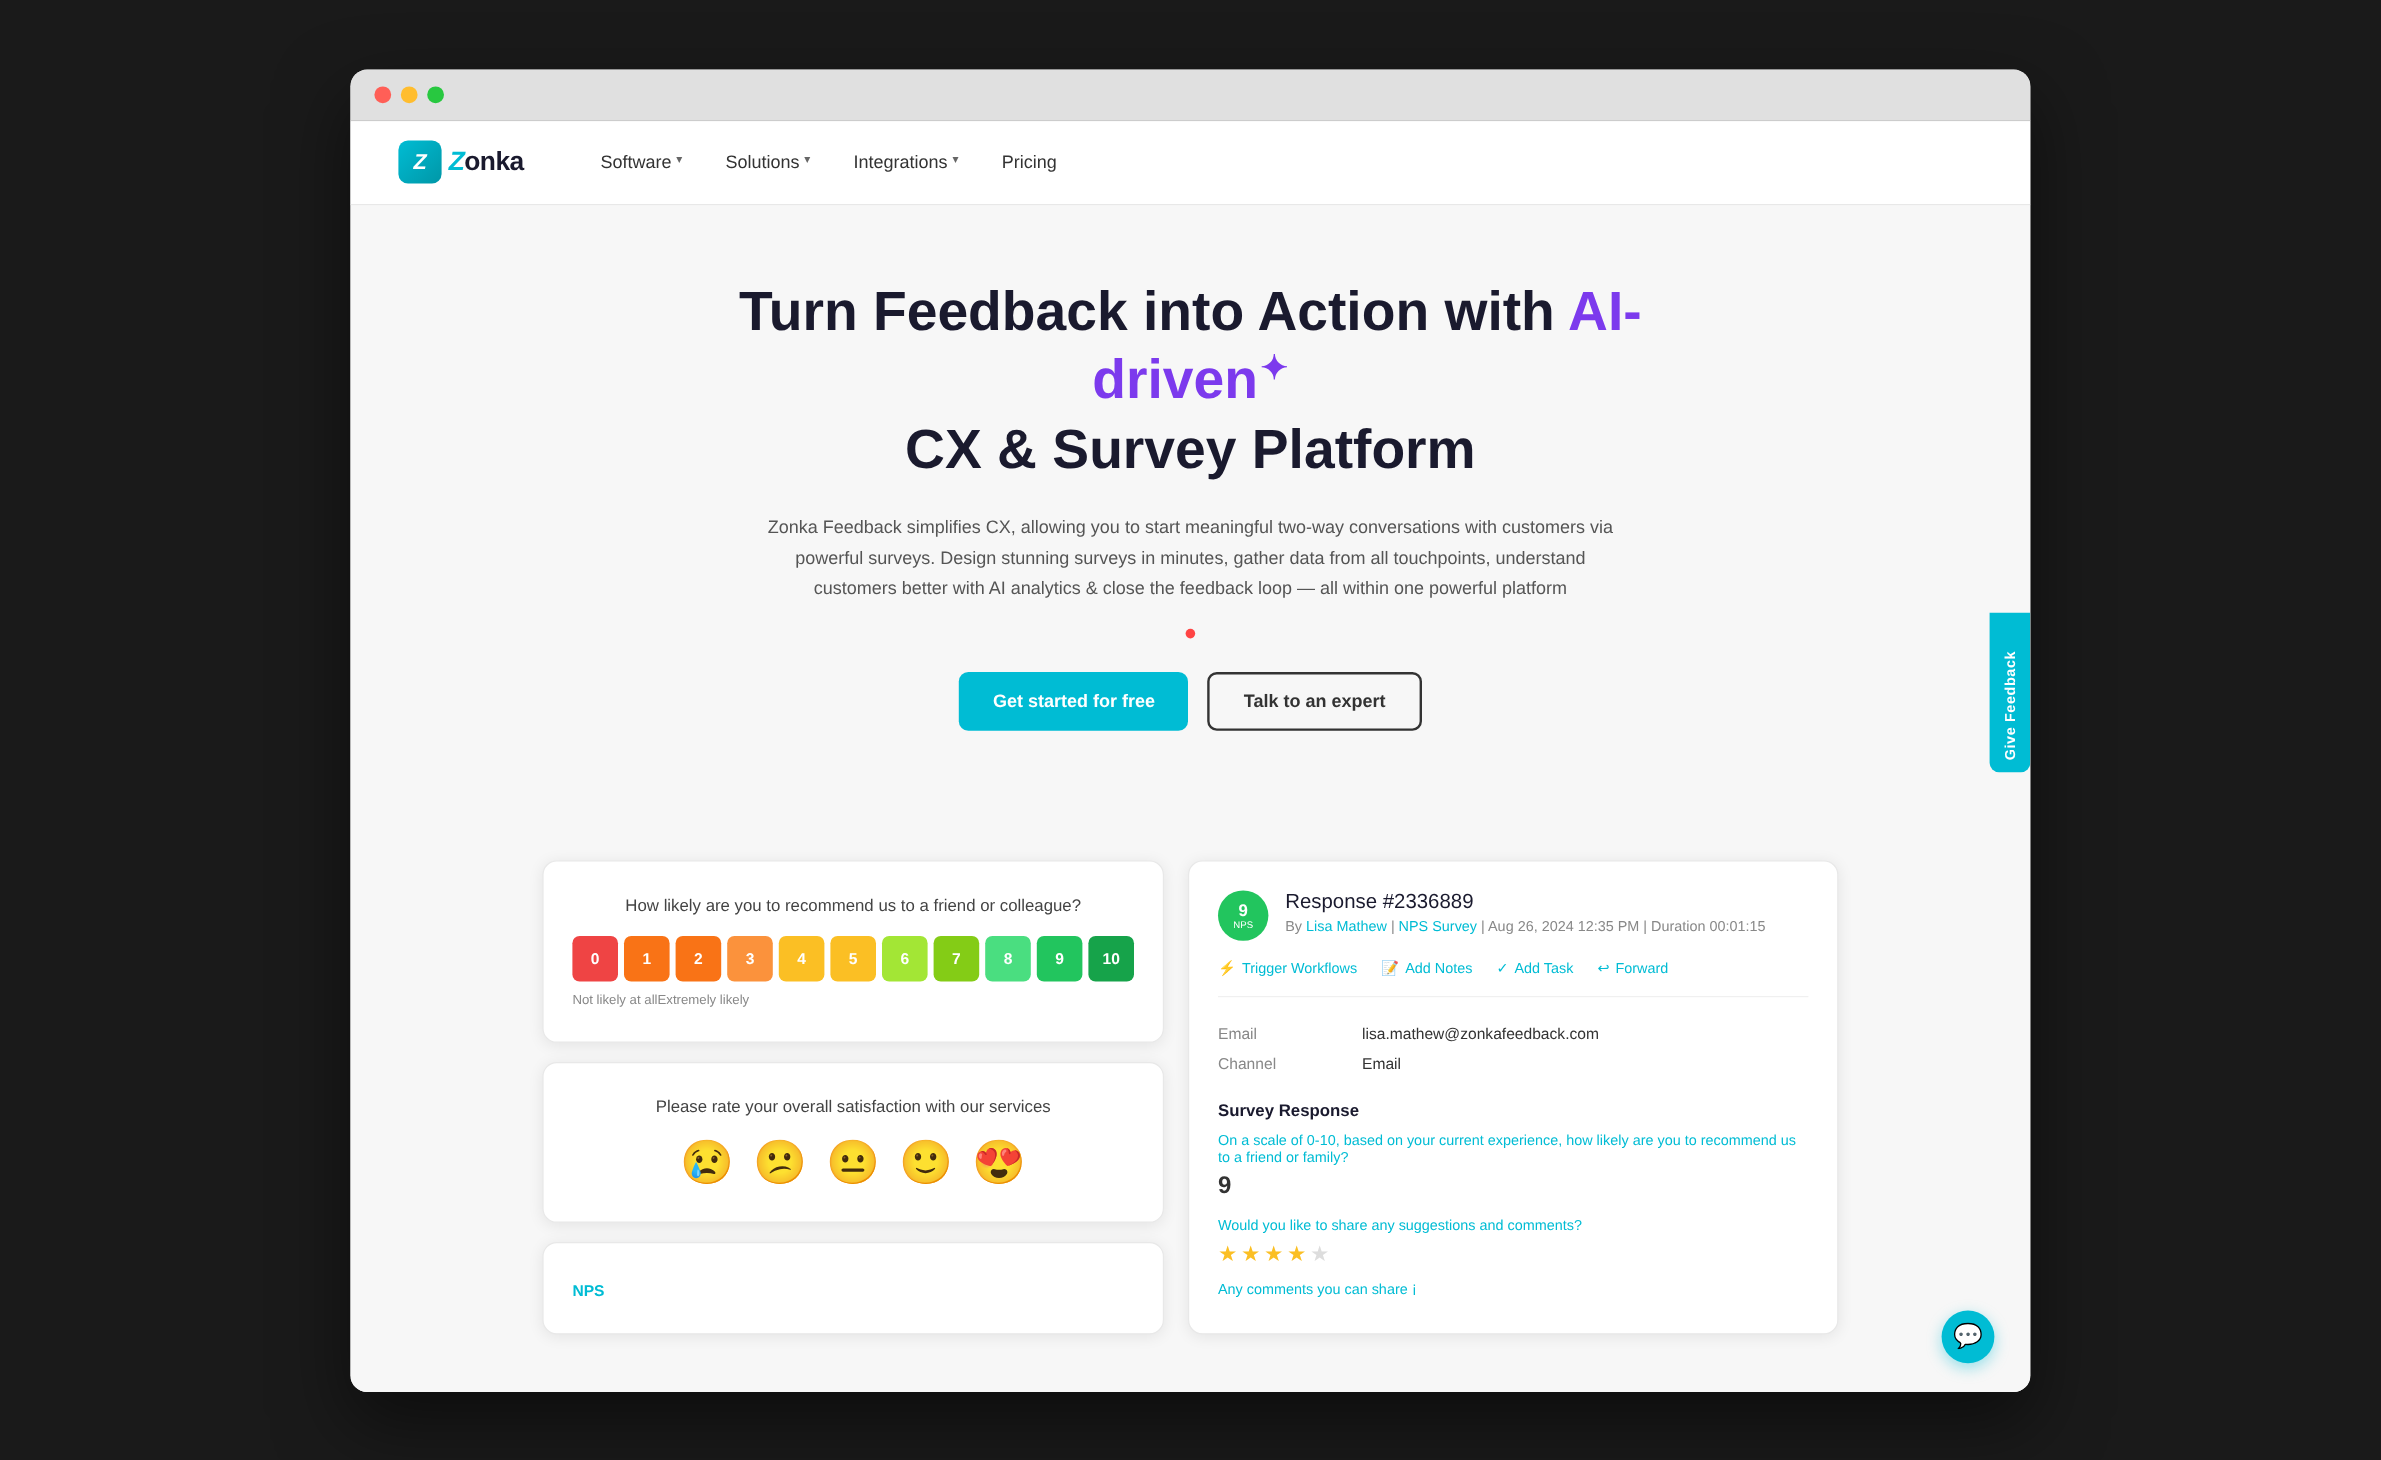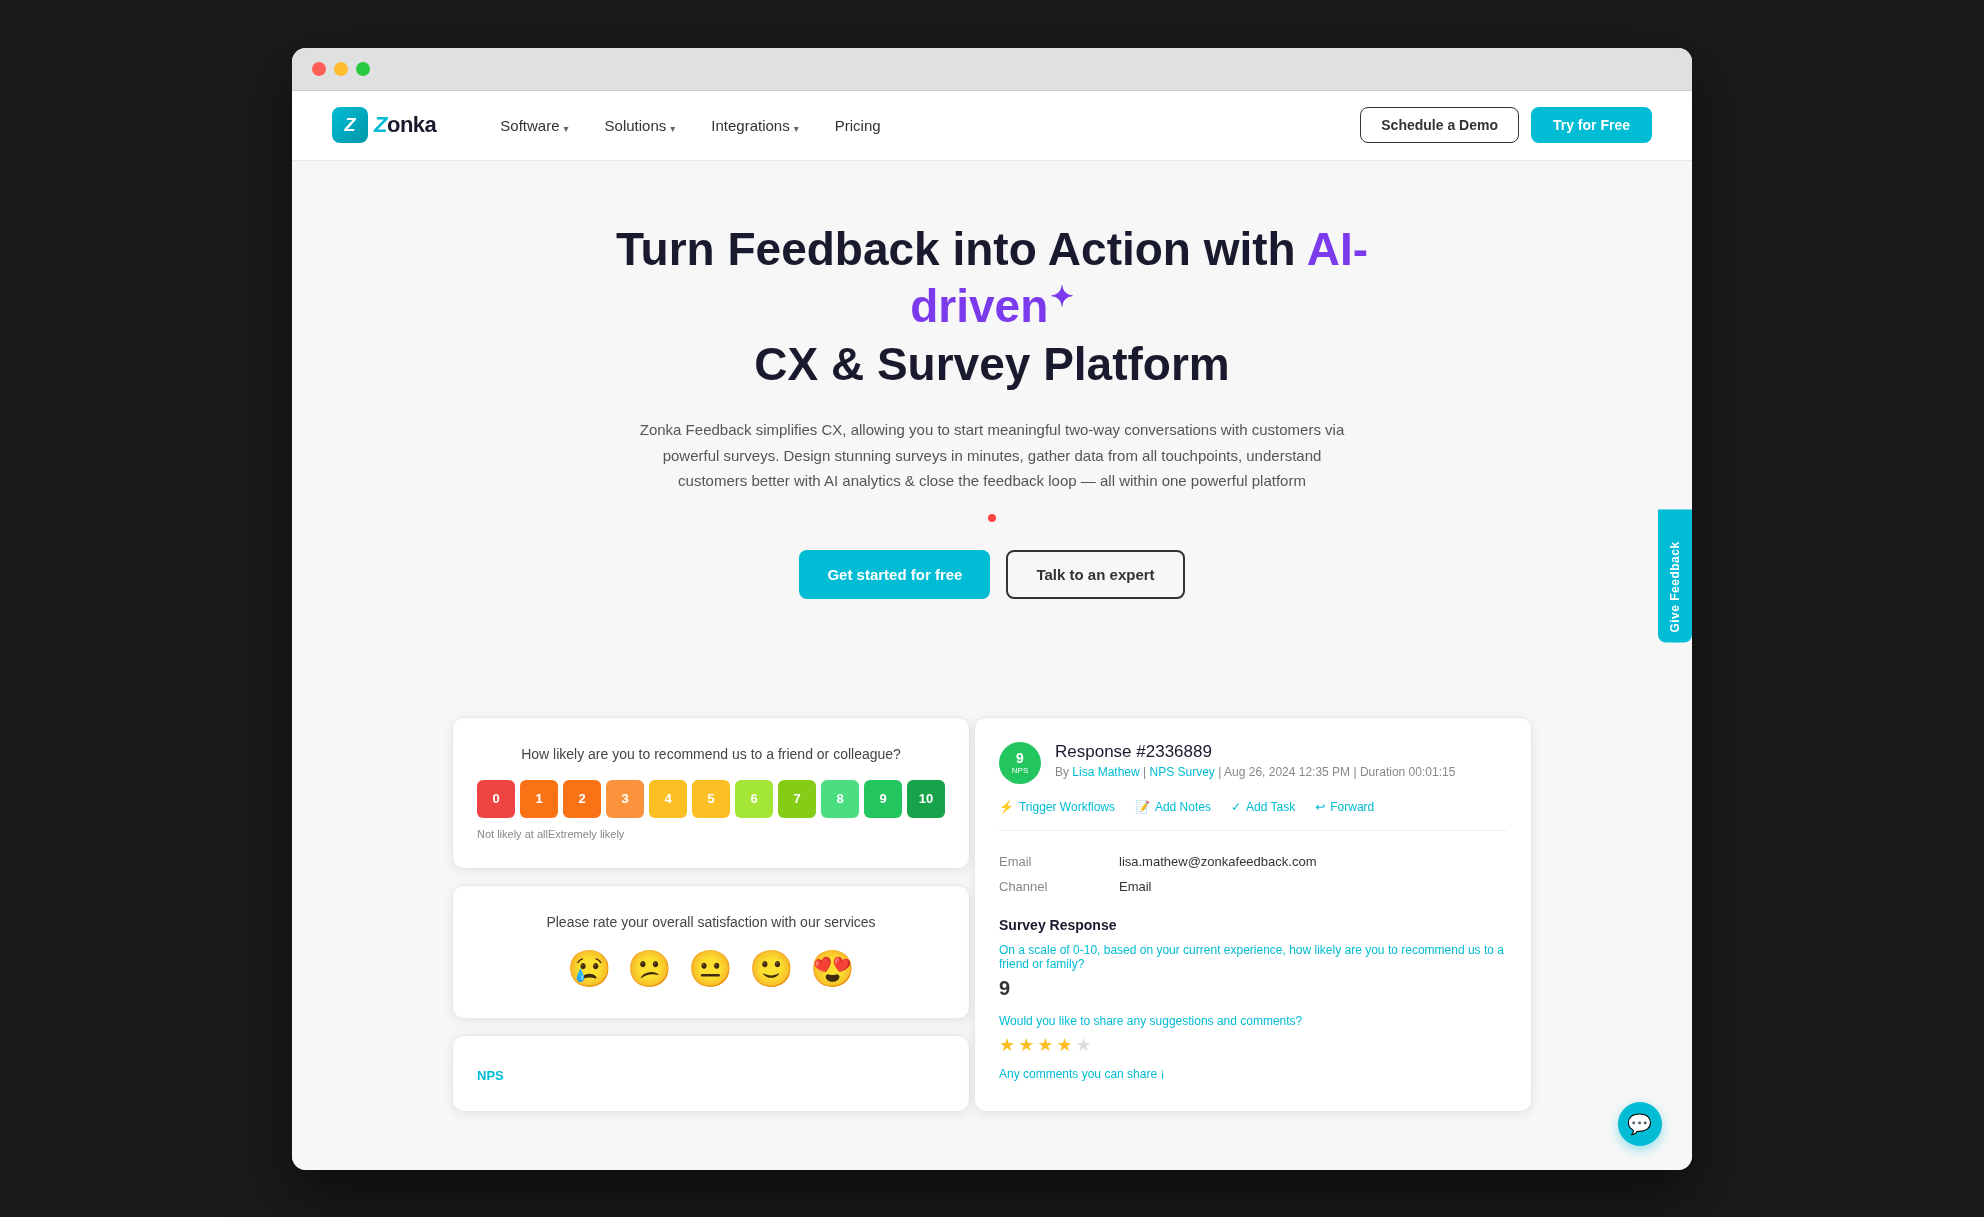--- a/index.html
+++ b/index.html
@@ -81,21 +81,21 @@
       flex: 1;
     }
 
     .nav-item {
       padding: 8px 16px;
       font-size: 15px;
       color: #333;
       cursor: pointer;
       border-radius: 6px;
       display: flex;
-      align-items: flex-end;
+      align-items: flex-start;
       gap: 4px;
       font-weight: 500;
     }
 
     .nav-dropdown-arrow {
       font-size: 10px;
       color: #666;
     }
 
     .nav-actions {
@@ -197,24 +197,24 @@
       padding: 14px 28px;
       border-radius: 8px;
       font-size: 15px;
       font-weight: 700;
       cursor: pointer;
     }
 
     
     .cards-area {
       display: flex;
-      gap: 4px;
+      gap: 20px;
       padding: 0 60px 40px;
       max-width: 1200px;
-      margin: 18px auto;
+      margin: 8px auto;
     }
 
     .card-left {
       flex: 1;
       display: flex;
       flex-direction: column;
       gap: 16px;
     }
 
     .card-right {
@@ -522,24 +522,20 @@
         </div>
         <div class="nav-item">
           <span>Integrations</span>
           <span class="nav-dropdown-arrow">▾</span>
         </div>
         <div class="nav-item">
           <span>Pricing</span>
         </div>
       </div>
 
-      <div class="nav-actions">
-        <button class="btn-outline">Schedule a Demo</button>
-        <button class="btn-primary">Try for Free</button>
-      </div>
     </nav>
 
     <div class="hero">
       <h1 class="hero-title">
         <span>Turn Feedback into Action with </span><span class="ai-driven">AI-driven</span><span class="sparkle">✦</span><br>
         <span>CX &amp; Survey Platform</span>
       </h1>
       <p class="hero-subtitle">Zonka Feedback simplifies CX, allowing you to start meaningful two-way conversations with customers via powerful surveys. Design stunning surveys in minutes, gather data from all touchpoints, understand customers better with AI analytics &amp; close the feedback loop — all within one powerful platform</p>
       <div class="hero-dot"></div>
       <div class="hero-actions">

